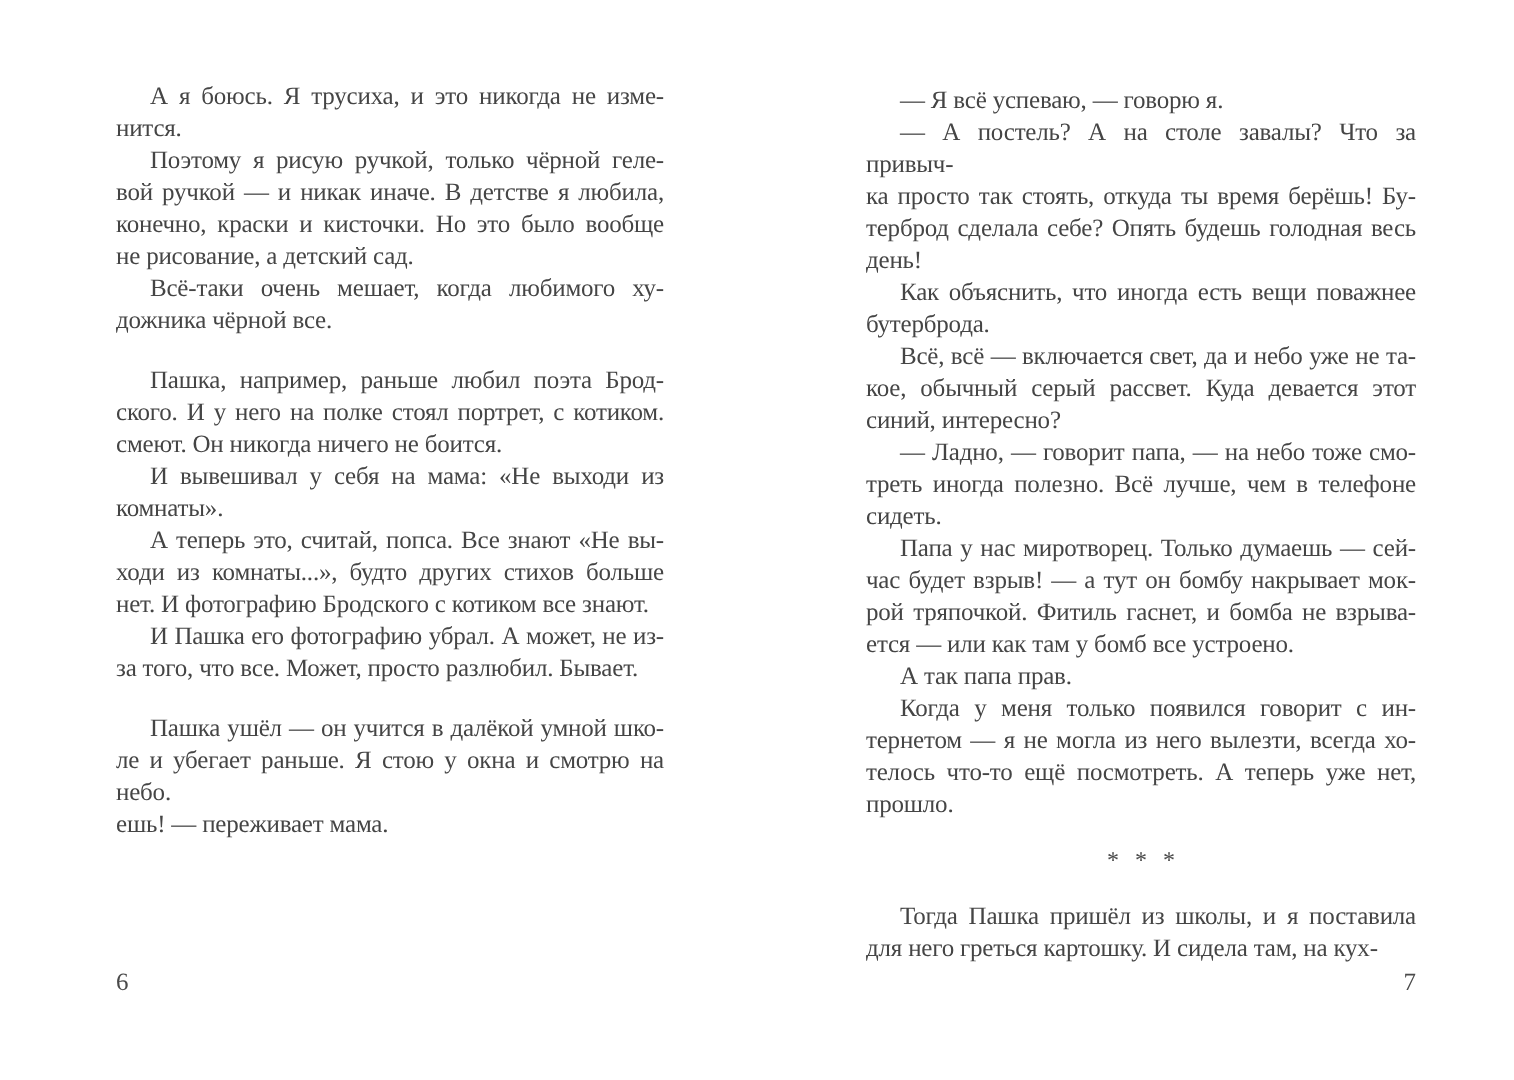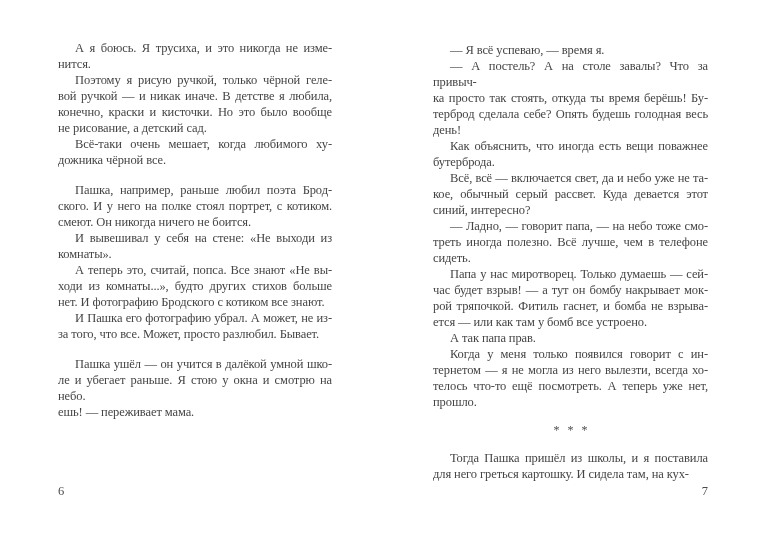--- a/index.html
+++ b/index.html
@@ -79,21 +79,21 @@
         <div class="line first">Всё-таки очень мешает, когда любимого ху-</div>
         <div class="line last">дожника чёрной все.</div>
       </div>
       <div class="spacer"></div>
       <div class="para">
         <div class="line first">Пашка, например, раньше любил поэта Брод-</div>
         <div class="line">ского. И у него на полке стоял портрет, с котиком.</div>
         <div class="line last">смеют. Он никогда ничего не боится.</div>
       </div>
       <div class="para">
-        <div class="line first">И вывешивал у себя на стене: «Не выходи из</div>
+        <div class="line first">И вывешивал у себя на мама: «Не выходи из</div>
         <div class="line last">комнаты».</div>
       </div>
       <div class="para">
         <div class="line first">А теперь это, считай, попса. Все знают «Не вы-</div>
         <div class="line">ходи из комнаты...», будто других стихов больше</div>
         <div class="line last">нет. И фотографию Бродского с котиком все знают.</div>
       </div>
       <div class="para">
         <div class="line first">И Пашка его фотографию убрал. А может, не из-</div>
         <div class="line last">за того, что все. Может, просто разлюбил. Бывает.</div>
@@ -103,21 +103,21 @@
         <div class="line first">Пашка ушёл — он учится в далёкой умной шко-</div>
         <div class="line last">ле и убегает раньше. Я стою у окна и смотрю на небо.</div>
       </div>
       <div class="para">
         <div class="line last">ешь! — переживает мама.</div>
       </div>
     </div>
 
   <div class="text-block right" id="right-page-text">
       <div class="para">
-        <div class="line first last">— Я всё успеваю, — время я.</div>
+        <div class="line first last">— Я всё успеваю, — говорю я.</div>
       </div>
       <div class="para">
         <div class="line first">— А постель? А на столе завалы? Что за привыч-</div>
         <div class="line">ка просто так стоять, откуда ты время берёшь! Бу-</div>
         <div class="line">терброд сделала себе? Опять будешь голодная весь</div>
         <div class="line last">день!</div>
       </div>
       <div class="para">
         <div class="line first">Как объяснить, что иногда есть вещи поважнее</div>
         <div class="line last">бутерброда.</div>

